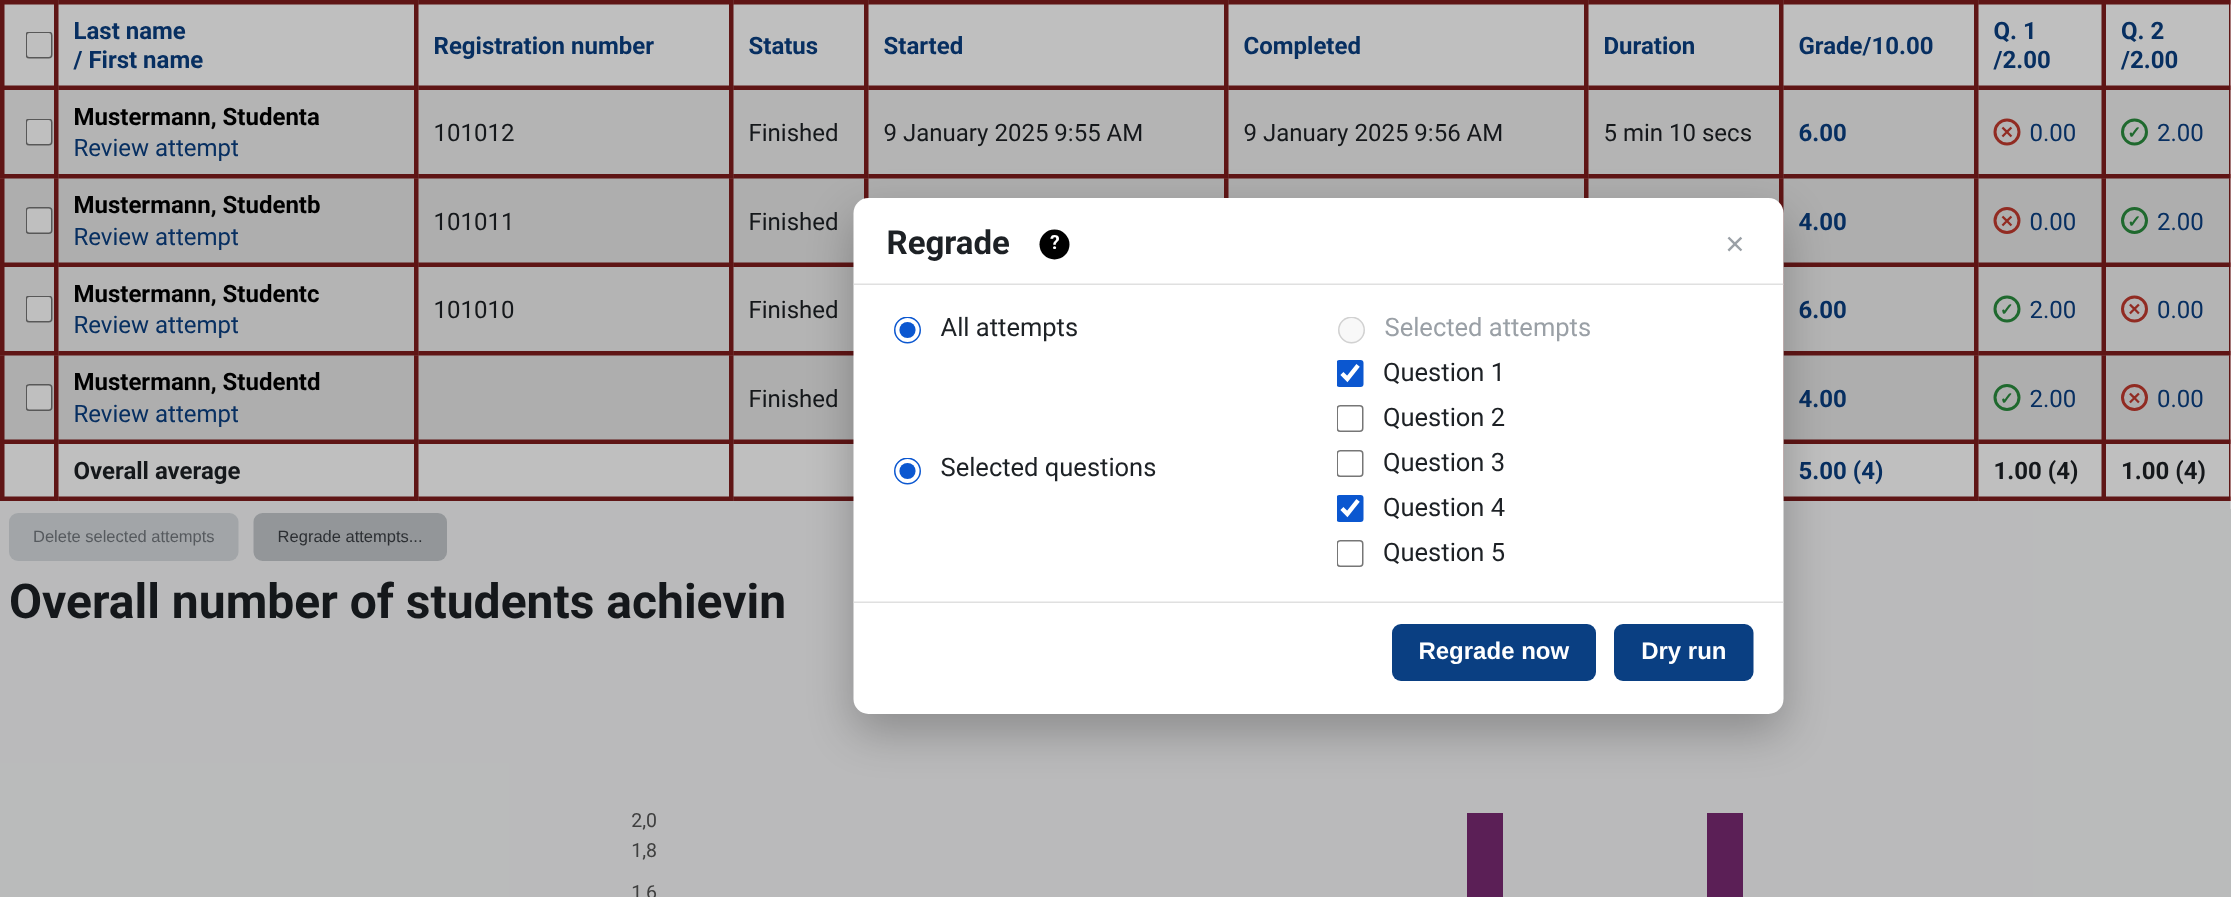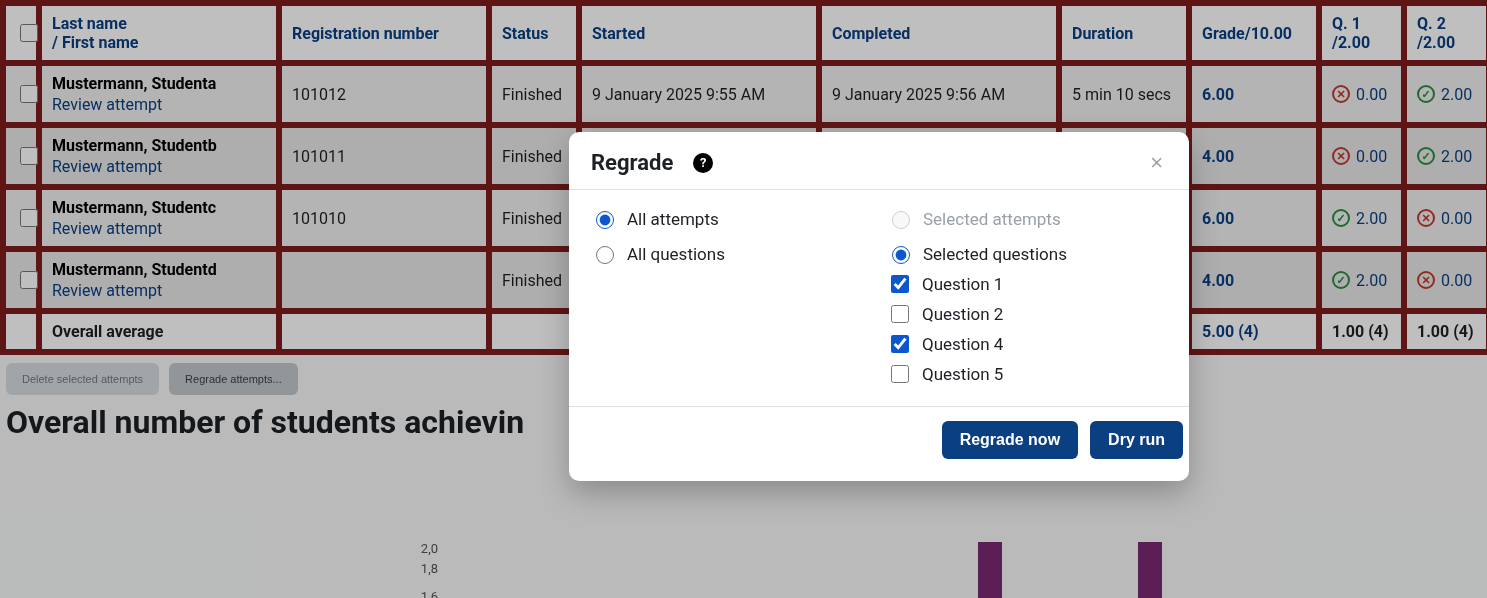--- a/index.html
+++ b/index.html
@@ -4,21 +4,21 @@
 <style>
   * { box-sizing: border-box; }
   html, body { margin:0; padding:0; font-family: -apple-system, "Segoe UI", Roboto, Arial, sans-serif; font-size:16px; color:#1d2125; }
   body { width:1487px; height:598px; overflow:hidden; background:#f8f9fa; position:relative; }
 
   a { text-decoration:none; }
 
   
   .tbl-wrap { position:relative; }
   table { border-collapse:collapse; width:100%; table-layout:fixed; }
-  th, td { padding:8px 10px; text-align:left; vertical-align:middle; border:6px solid #7f1d1d; font-size:16px; }
+  th, td { padding:8px 10px; text-align:left; vertical-align:middle; border:3px solid #7f1d1d; font-size:16px; }
   th { color:#0a3f82; font-weight:700; background:#fff; }
   th a { color:#0a3f82; }
   tbody tr.odd { background:#f0f0f0; }
   tbody tr.even { background:#e9e9e9; }
   tbody td { color:#1d2125; }
   .chk-cell { width:36px; text-align:center; }
   .chk-cell input { width:18px; height:18px; accent-color:#0a3f82; }
   .name-cell { width:240px; }
   .name-cell .student { color:#000000; font-weight:700; display:block; }
   .name-cell .review { color:#0a3f82; font-weight:400; display:block; margin-top:2px; }
@@ -56,21 +56,21 @@
   .modal-header { display:flex; align-items:center; justify-content:space-between; padding:18px 22px 14px; border-bottom:1px solid #e0e0e0; }
   .modal-title { font-size:22px; font-weight:700; display:flex; align-items:center; gap:20px; }
   .help-icon { width:20px; height:20px; border-radius:50%; background:#000; color:#fff; font-size:13px; display:inline-flex; align-items:center; justify-content:center; }
   .modal-close { font-size:22px; color:#9aa0a6; cursor:pointer; background:none; border:none; padding:0 4px; line-height:1; }
   .modal-body { padding:18px 22px 6px; }
   .opt-grid { display:grid; grid-template-columns:1fr 1fr; column-gap:16px; row-gap:14px; }
   .opt { display:flex; align-items:center; gap:10px; font-size:17px; }
   .opt input[type=radio], .opt input[type=checkbox] { width:18px; height:18px; accent-color:#0b57d0; }
   .opt.disabled { color:#9aa0a6; }
   .sub-opts { grid-column:2; display:flex; flex-direction:column; gap:6px; margin-top:-6px; margin-left:0; }
-  .modal-footer { padding:14px 6px 22px; border-top:1px solid #e0e0e0; display:flex; justify-content:flex-end; gap:12px; margin-top:14px; }
+  .modal-footer { padding:14px 20px 22px; border-top:1px solid #e0e0e0; display:flex; justify-content:flex-end; gap:12px; margin-top:14px; }
   .btn-primary { padding:10px 18px; border:none; border-radius:6px; background:#0a3f82; color:#fff; font-size:16px; font-weight:600; cursor:pointer; }
 
   
   .page { position:absolute; inset:0; }
 
 </style>
 </head>
 <body>
 
 <div class="page">
@@ -244,35 +244,35 @@
     <div class="opt-grid">
       <label class="opt">
         <input type="radio" name="attempts" checked="" style="">
         <span>All attempts</span>
       </label>
       <label class="opt disabled">
         <input type="radio" name="attempts" disabled="" style="">
         <span>Selected attempts</span>
       </label>
       <label class="opt">
-        <input type="radio" name="questions" style="">
-        <span>All questions</span>
-      </label>
-      <label class="opt">
         <input type="radio" name="questions" checked="" style="">
         <span>Selected questions</span>
       </label>
       <div class="sub-opts" id="question-list">
           <label class="opt">
             <input type="checkbox" checked="" style="">
             <span>Question 1</span>
           </label>
           <label class="opt">
             <input type="checkbox" style="">
             <span>Question 2</span>
+          </label>
+          <label class="opt">
+            <input type="checkbox" style="">
+            <span>Question 3</span>
           </label>
           <label class="opt">
             <input type="checkbox" checked="" style="">
             <span>Question 4</span>
           </label>
           <label class="opt">
             <input type="checkbox" style="">
             <span>Question 5</span>
           </label>
         </div>

